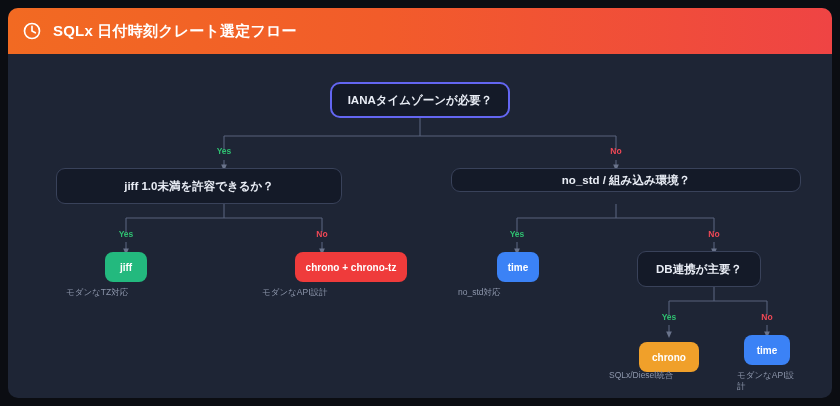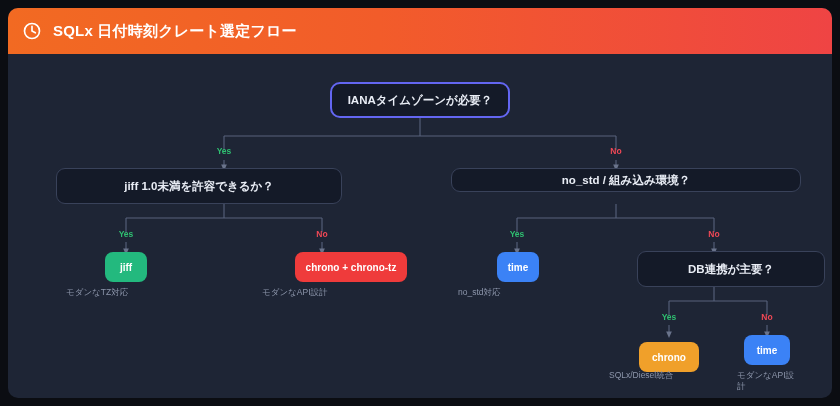--- a/index.html
+++ b/index.html
@@ -172,21 +172,21 @@
     <div class="node leaf" style="left:258px; top:198px; width:112px; height:30px; background:#ef3b3b;margin-left:29px;">
       <span>chrono + chrono-tz</span>
     </div>
     <div class="caption" style="left:254px; top:233px; width:120px;">モダンなAPI設計</div>
 
     <div class="node leaf" style="left:489px; top:198px; width:42px; height:30px; background:#3b82f6;">
       <span>time</span>
     </div>
     <div class="caption" style="left:450px; top:233px; width:120px;">no_std対応</div>
 
-    <div class="node decision sub" style="left:629px; top:197px; width:188px; height:36px;">
+    <div class="node decision sub" style="left:629px; top:197px; width:124px; height:36px;">
       <span>DB連携が主要？</span>
     </div>
 
     <div class="node leaf" style="left:631px; top:281px; width:60px; height:30px; background:#f0a02a;margin-top:7px;">
       <span>chrono</span>
     </div>
     <div class="caption" style="left:601px; top:316px; width:120px;">SQLx/Diesel統合</div>
 
     <div class="node leaf" style="left:736px; top:281px; width:46px; height:30px; background:#3b82f6;">
       <span>time</span>

